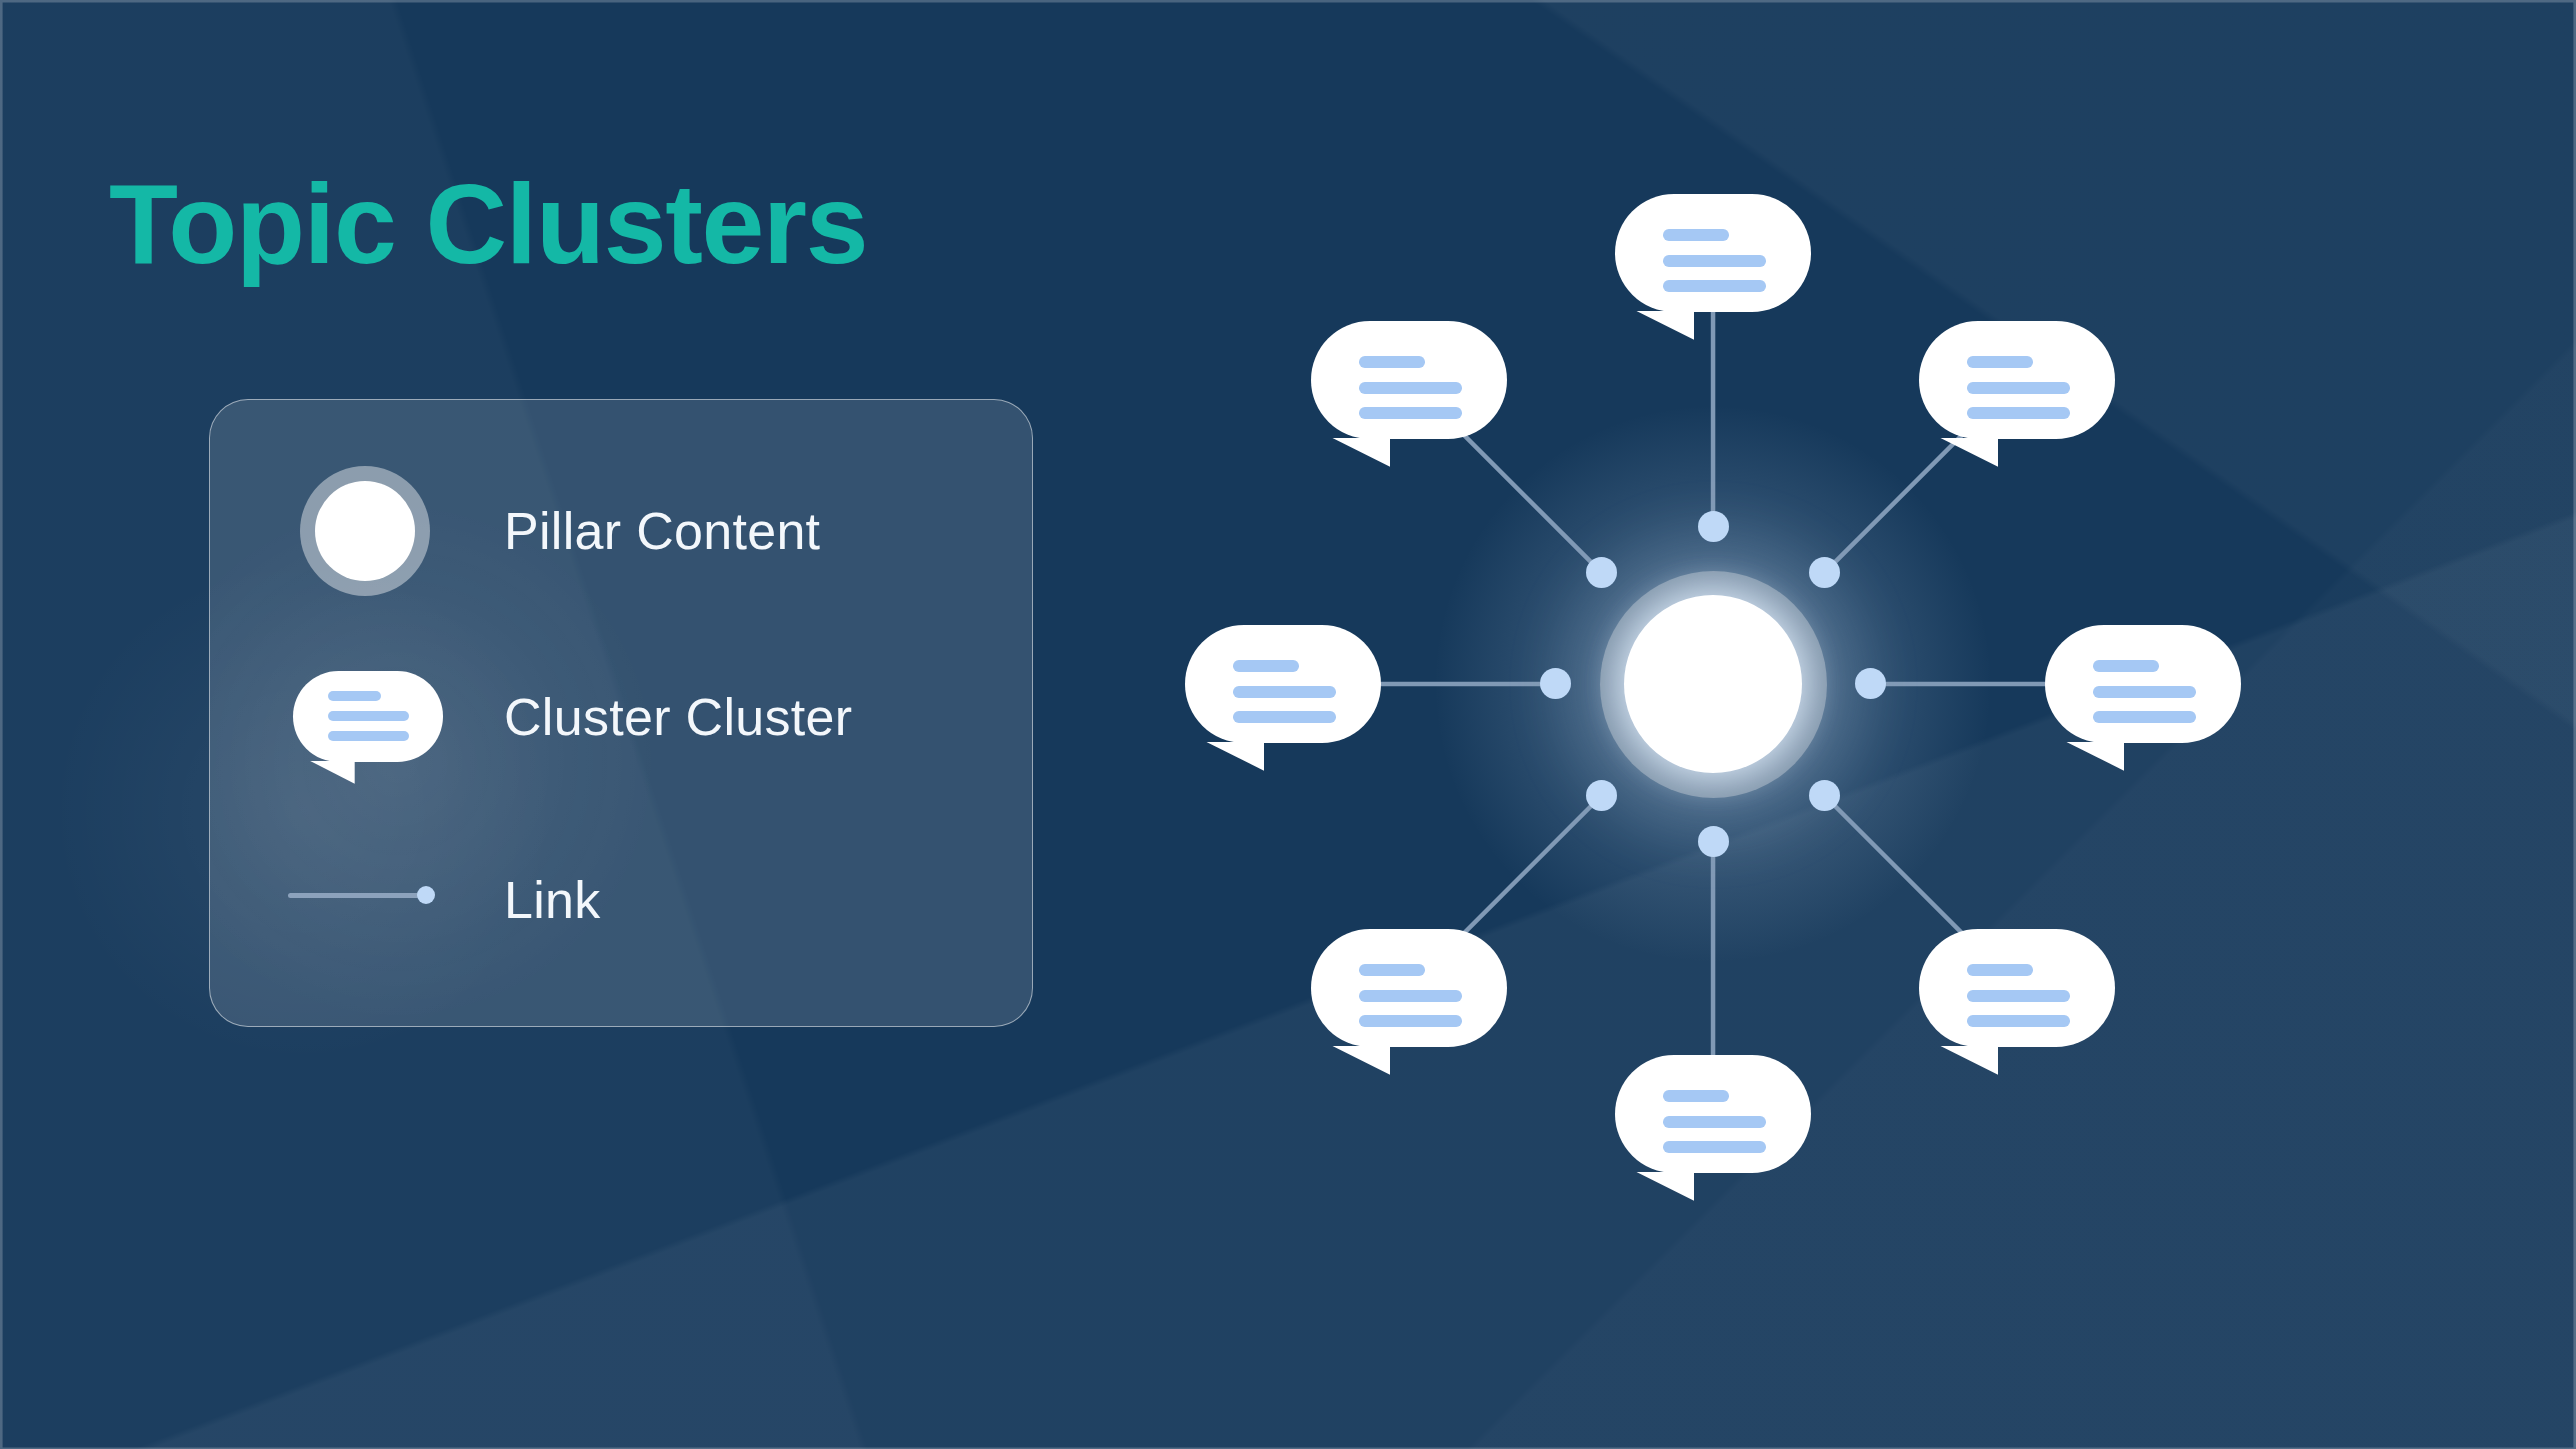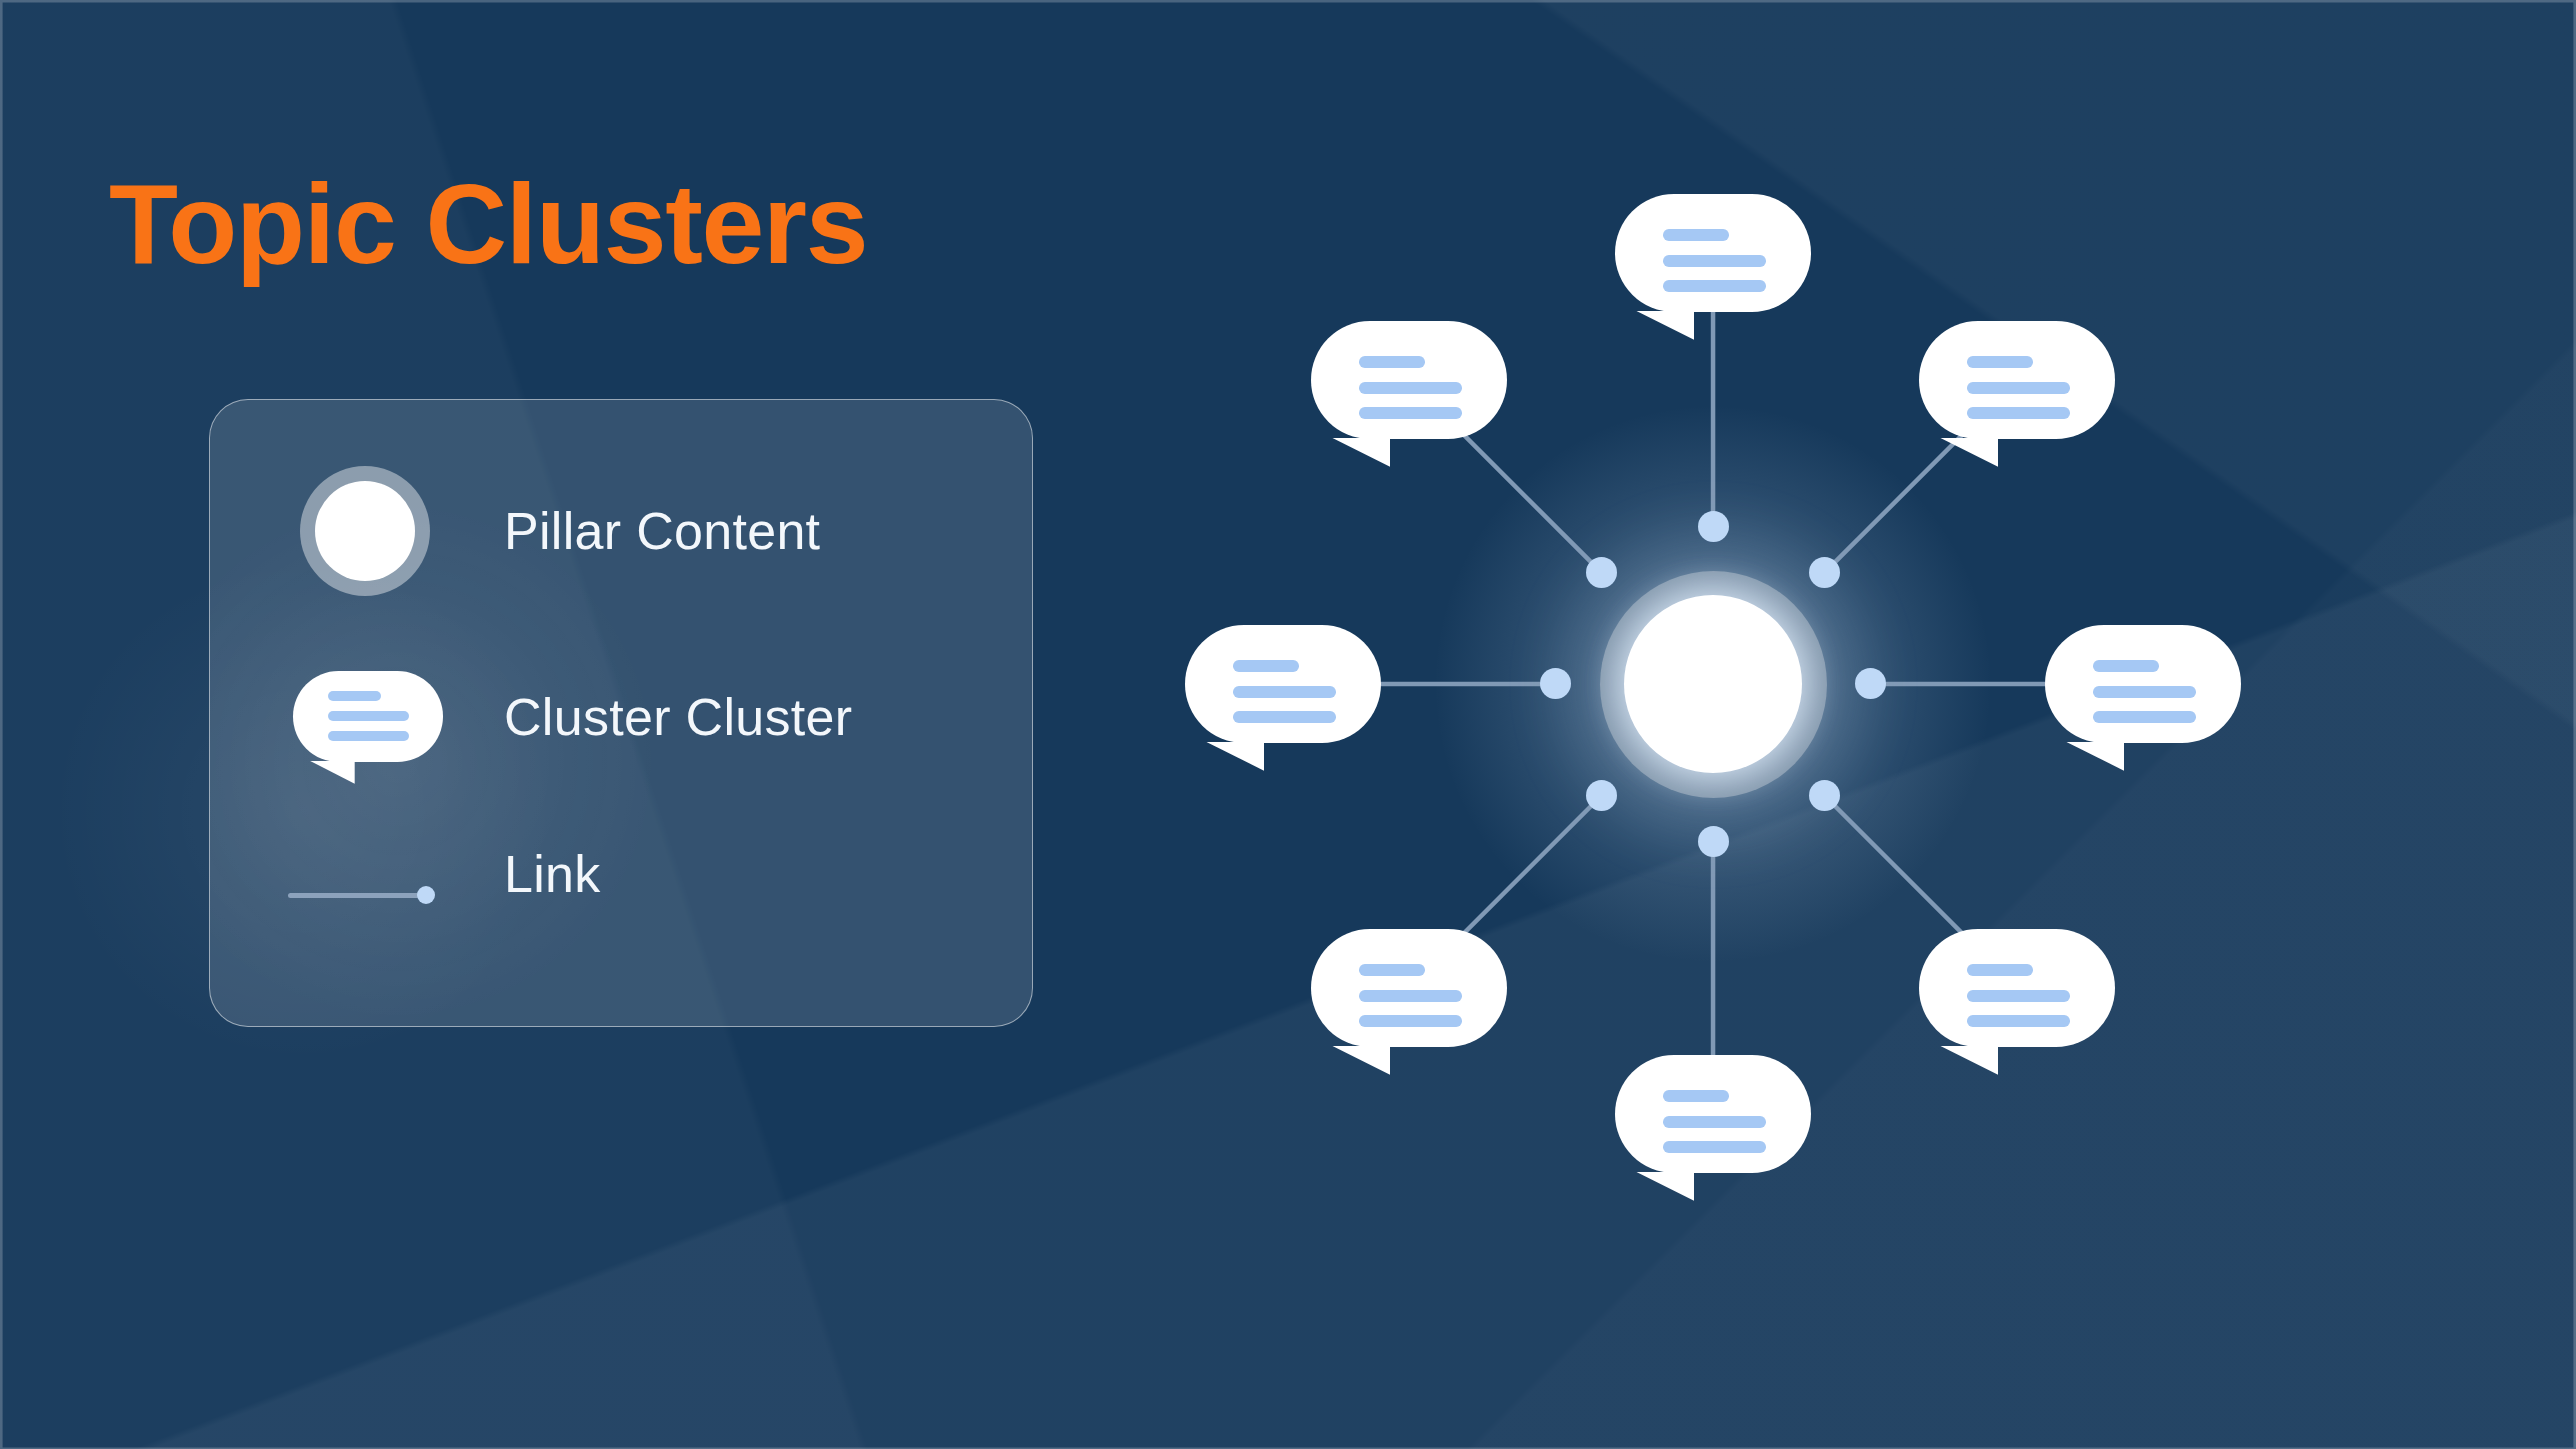--- a/index.html
+++ b/index.html
@@ -19,37 +19,37 @@
       radial-gradient(circle 361px at 303px 811px, rgba(255,255,255,0.055), rgba(255,255,255,0.0) 70%),
       linear-gradient(159deg, rgba(255,255,255,0) 0 61.5%, rgba(255,255,255,0.045) 61.8% 100%),
       linear-gradient(35deg,  rgba(255,255,255,0) 0 77.5%, rgba(255,255,255,0.035) 77.8% 100%),
       linear-gradient(252deg, rgba(255,255,255,0) 0 71.5%, rgba(255,255,255,0.028) 71.8% 100%),
       linear-gradient(135deg, rgba(255,255,255,0) 0 72.4%, rgba(255,255,255,0.02) 72.6% 100%);
   }
   
   .title{
     position:absolute;left:109px;top:92px;
     font-size:113px;line-height:1;font-weight:700;
-    letter-spacing:-1.3px;color:#f97316;white-space:nowrap;
+    letter-spacing:-1.3px;color:#14b8a6;white-space:nowrap;
   }
   
   .legend{
     position:absolute;left:209px;top:399px;width:824px;height:628px;
     border-radius:39px;
     background:
       radial-gradient(circle 348px at 187px 361px, rgba(255,255,255,0.07), rgba(255,255,255,0) 75%),
       rgba(255,255,255,0.13);
     border:1.9px solid rgba(255,255,255,0.5);
     box-sizing:border-box;
   }
   .legend-label{
     position:absolute;left:294px;transform:translateY(-50%);
     color:#F3F7FB;font-size:52px;font-weight:500;letter-spacing:0.3px;white-space:nowrap;
   }
-  .lbl-1{top:131px}.lbl-2{top:317px}.lbl-3{top:474px}
+  .lbl-1{top:131px}.lbl-2{top:317px}.lbl-3{top:500px}
   .pillar-ring{
     position:absolute;left:90px;top:66px;width:130px;height:130px;border-radius:50%;
     background:rgba(255,255,255,0.42);
     display:flex;align-items:center;justify-content:center;
   }
   .pillar-core{width:100px;height:100px;border-radius:50%;background:#FFFFFF;}
   
   .bubble,.mini-bubble{position:absolute;background:#FFFFFF;}
   .tail{
     position:absolute;background:#FFFFFF;

